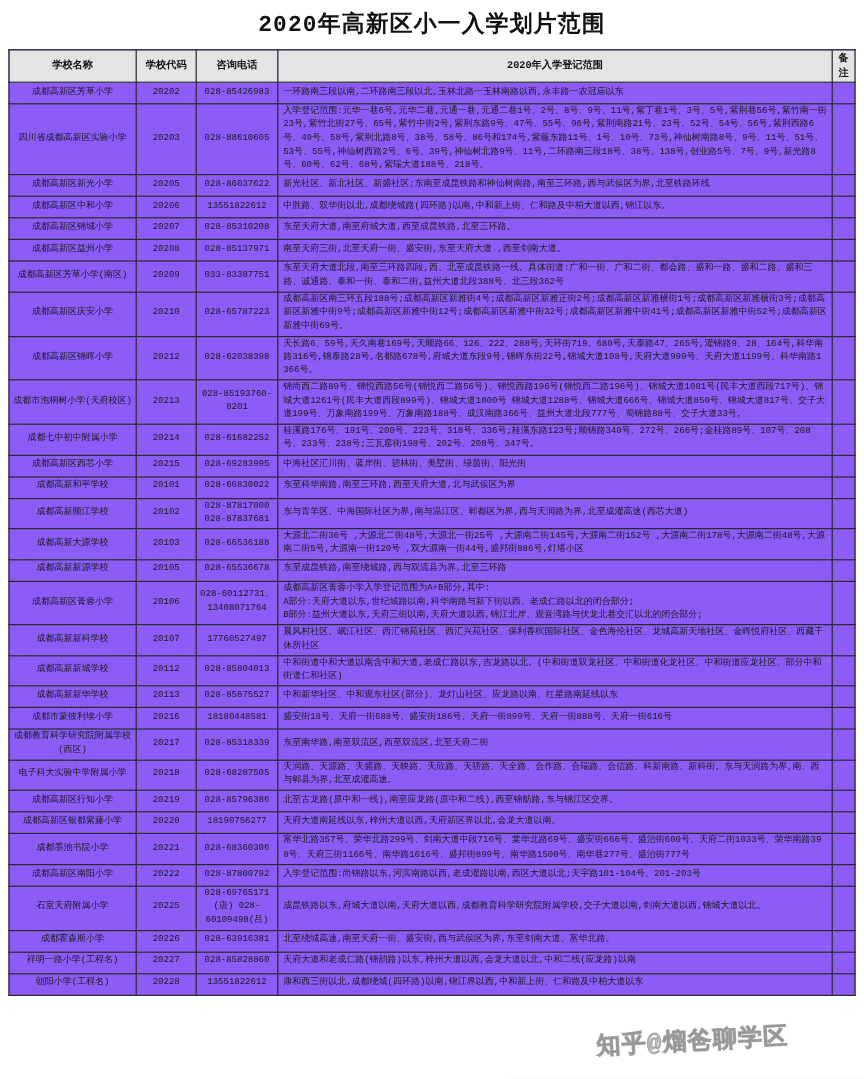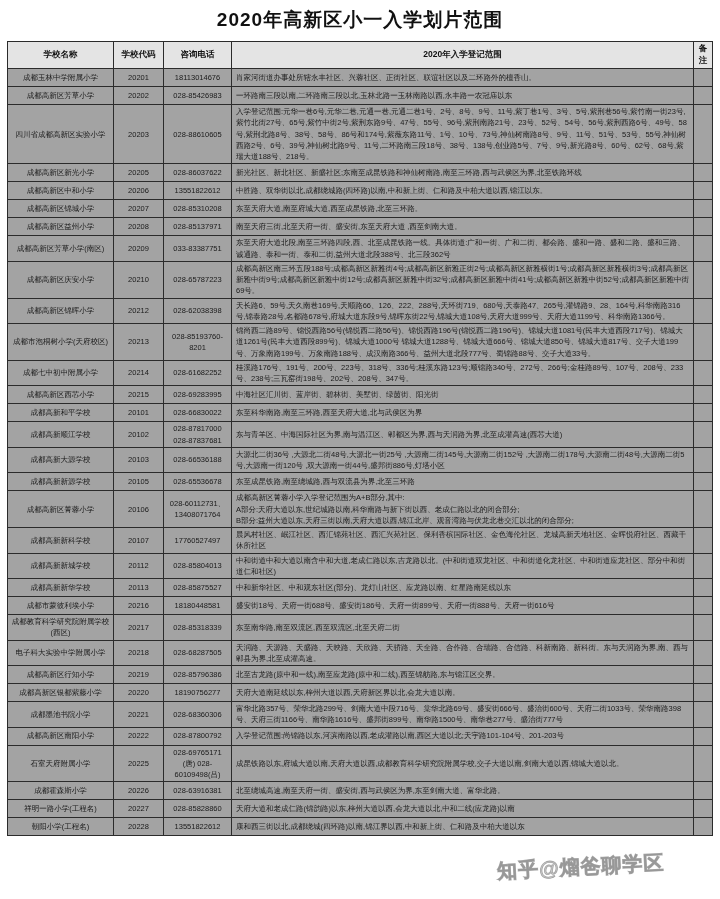--- a/index.html
+++ b/index.html
@@ -2,30 +2,30 @@
 <html><head>
 <meta charset="utf-8">
 <style>
   html,body{margin:0;padding:0;background:#ffffff;}
   body{
     width:720px;height:899px;overflow:hidden;position:relative;
     font-family:"Liberation Sans","DejaVu Sans",sans-serif;
     color:#1a1a1a;
     -webkit-font-smoothing:antialiased;
   }
-  .page{position:relative;width:720px;height:727px;}
+  .page{position:relative;width:720px;height:727px;font-family:Liberation Mono, monospace;}
   .title{
     margin:0;padding:7px 0 6px 0;
     text-align:center;font-size:19px;font-weight:bold;color:#111;
     letter-spacing:1px;
   }
   table{
     border-collapse:collapse;table-layout:fixed;
     width:706px;margin:2px auto 4px auto;
-    background:#a3a3a3;
+    background:#8b5cf6;
   }
   col.c-name{width:106px;}
   col.c-code{width:50px;}
   col.c-phone{width:68px;}
   col.c-range{width:auto;}
   col.c-note{width:19px;}
   th,td{
     border:1px solid #2b2b2b;
     vertical-align:middle;
     padding:1px 2px;
@@ -70,27 +70,20 @@
     <thead>
       <tr>
         <th>学校名称</th>
         <th>学校代码</th>
         <th>咨询电话</th>
         <th>2020年入学登记范围</th>
         <th>备注</th>
       </tr>
     </thead>
     <tbody>
-  <tr>
-    <td class="c-name">成都玉林中学附属小学</td>
-    <td class="c-code">20201</td>
-    <td class="c-phone">18113014676</td>
-    <td class="c-range">肖家河街道办事处所辖永丰社区、兴蓉社区、正街社区、联谊社区以及二环路外的檀香山。</td>
-    <td class="c-note"></td>
-  </tr>
 
   <tr>
     <td class="c-name">成都高新区芳草小学</td>
     <td class="c-code">20202</td>
     <td class="c-phone">028-85426983</td>
     <td class="c-range">一环路南三段以南,二环路南三段以北,玉林北路一玉林南路以西,永丰路一农冠庙以东</td>
     <td class="c-note"></td>
   </tr>
 
   <tr>

